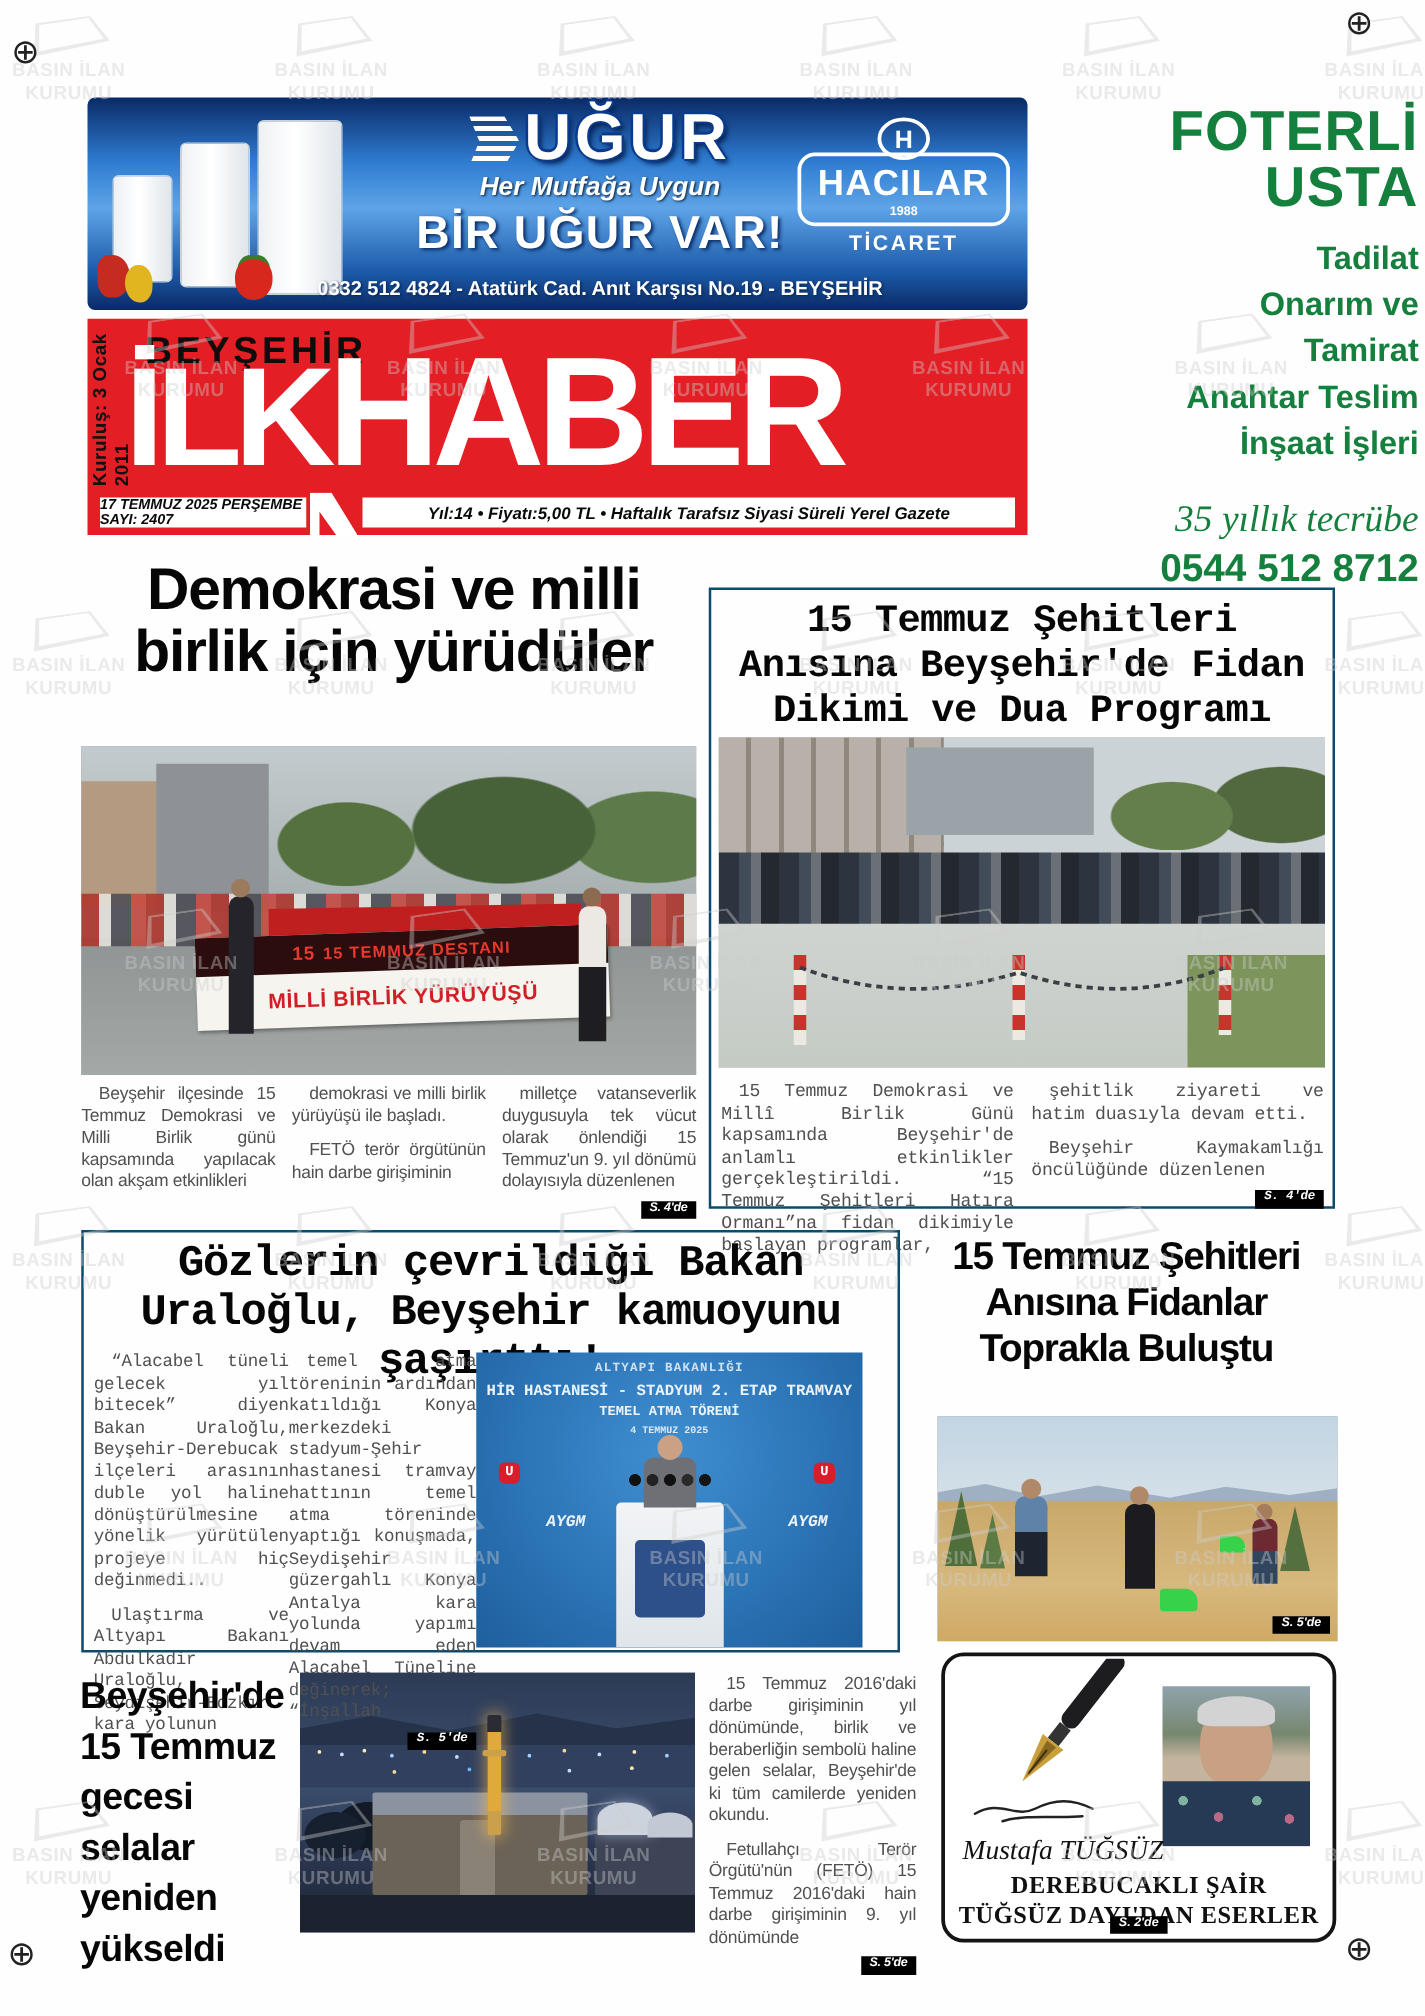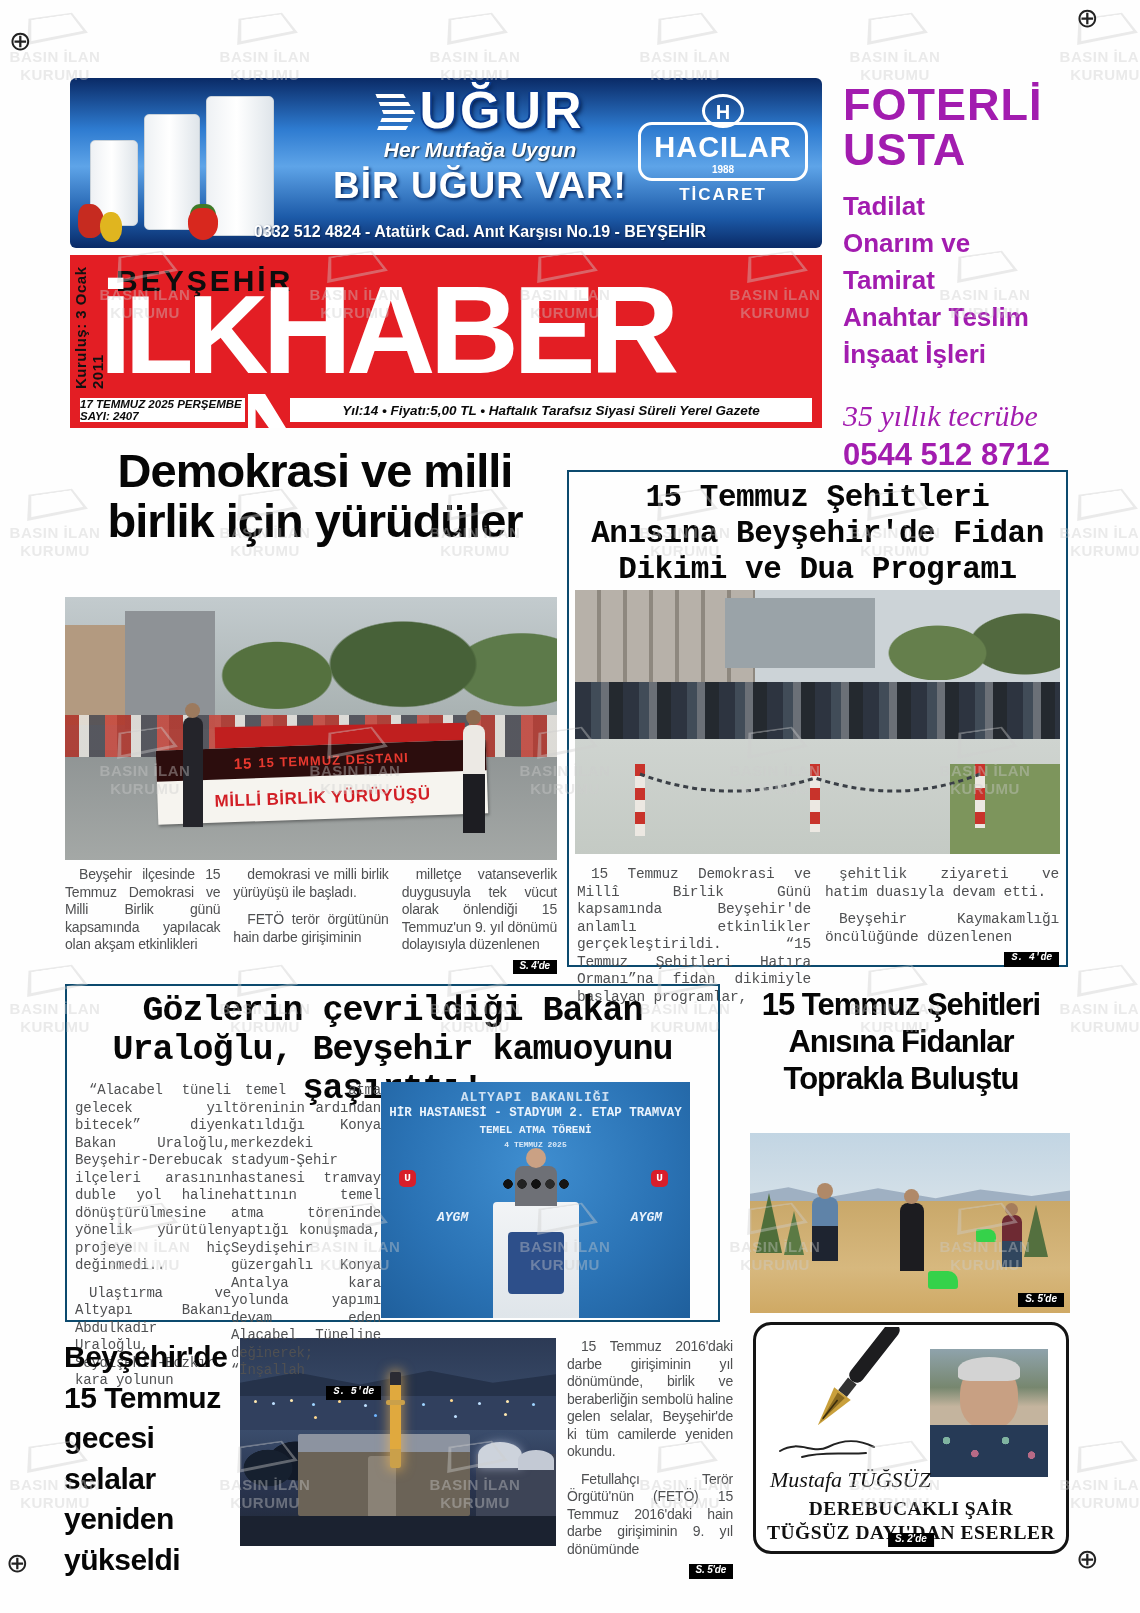--- a/index.html
+++ b/index.html
@@ -45,21 +45,21 @@
      font-size:16px;font-weight:bold;color:#fff;text-shadow:1px 1px 2px #082451;}
   .hacilar{position:absolute;right:14px;top:16px;width:170px;text-align:center;color:#fff;}
   .hacilar-mark{width:42px;height:34px;border:3px solid #fff;border-radius:50%;
      margin:0 auto;font-size:20px;font-weight:900;line-height:30px;}
   .hacilar-box{border:3px solid #fff;border-radius:14px;margin-top:-6px;padding:8px 4px 3px 4px;}
   .hacilar-name{font-size:29px;font-weight:900;letter-spacing:1px;line-height:1;}
   .hacilar-year{font-size:10px;font-weight:bold;margin-top:2px;}
   .hacilar-type{font-size:17px;font-weight:800;letter-spacing:2px;margin-top:4px;}
 
   
-  .sidead{left:843px;top:82px;width:292px;text-align:left;color:#a21caf;}
+  .sidead{left:843px;top:82px;width:292px;text-align:right;color:#15803d;}
   .sidead-title{font-size:45px;font-weight:900;line-height:1.0;letter-spacing:1px;}
   .sidead-services{font-size:26px;font-weight:800;line-height:1.42;margin-top:16px;}
   .sidead-exp{font-family:"Liberation Serif",serif;font-style:italic;font-size:30px;margin-top:26px;}
   .sidead-phone{font-size:31px;font-weight:800;margin-top:4px;}
 
   
   .masthead{left:70px;top:255px;width:752px;height:173px;background:#e31e24;overflow:hidden;}
   .mh-found{position:absolute;left:2px;top:4px;height:130px;color:#111;font-weight:800;font-size:15px;
      writing-mode:vertical-rl;transform:rotate(180deg);letter-spacing:.5px;}
   .mh-city{position:absolute;left:46px;top:9px;color:#0d0d0d;font-size:30px;font-weight:900;letter-spacing:3px;}
@@ -242,21 +242,21 @@
     <div style="position:absolute;left:8px;top:96px;width:639px;height:236px;display:flex;gap:0;" data-name="uraloglu-content">
       <div class="body-txt" style="width:156px;" data-name="uraloglu-col1">
         <p data-name="paragraph">“Alacabel tüneli gelecek yıl bitecek” diyen Bakan Uraloğlu, Beyşehir-Derebucak ilçeleri arasının duble yol haline dönüştürülmesine yönelik yürütülen projeye hiç değinmedi..</p>
         <p data-name="paragraph">Ulaştırma ve Altyapı Bakanı Abdulkadir Uraloğlu, Seydişehir-Bozkır kara yolunun</p>
       </div>
       <div class="body-txt" style="width:150px;" data-name="uraloglu-col2">
         <p style="margin-bottom:2px;" data-name="paragraph">temel atma töreninin ardından katıldığı Konya merkezdeki stadyum-Şehir hastanesi tramvay hattının temel atma töreninde yaptığı konuşmada, Seydişehir güzergahlı Konya Antalya kara yolunda yapımı devam eden Alacabel Tüneline değinerek; “İnşallah</p>
         <div style="text-align:right;"><span class="pref" data-name="page-ref-badge">S. 5'de</span></div>
       </div>
       <div class="photo" style="position:relative;width:309px;height:236px;background:radial-gradient(ellipse at 50% 35%,#3f8ed0 0%,#2a72b4 60%,#1f5f9c 100%);flex:none;" data-name="tramvay-ceremony-photo">
-        <div class="tram-txt" style="top:8px;font-size:13px;letter-spacing:1px;opacity:.85;" data-name="backdrop-ministry">ALTYAPI BAKANLIĞI</div>
+        <div class="tram-txt" style="top:8px;font-size:10px;letter-spacing:1px;opacity:.85;" data-name="backdrop-ministry">ALTYAPI BAKANLIĞI</div>
         <div class="tram-txt" style="top:24px;font-size:12.5px;" data-name="backdrop-title">HİR HASTANESİ - STADYUM 2. ETAP TRAMVAY</div>
         <div class="tram-txt" style="top:42px;font-size:11px;" data-name="backdrop-subtitle">TEMEL ATMA TÖRENİ</div>
         <div class="tram-txt" style="top:58px;font-size:8px;opacity:.9;" data-name="backdrop-date">4 TEMMUZ 2025</div>
         <div class="ph-el" style="left:18px;top:88px;width:17px;height:17px;background:#d81e2a;border-radius:5px;color:#fff;font-size:11px;font-weight:900;text-align:center;line-height:17px;" data-name="u-metro-badge">U</div>
         <div class="ph-el" style="right:22px;top:88px;width:17px;height:17px;background:#d81e2a;border-radius:5px;color:#fff;font-size:11px;font-weight:900;text-align:center;line-height:17px;" data-name="u-metro-badge">U</div>
         <div class="ph-el" style="left:56px;top:128px;color:#eaf3fc;font-weight:900;font-size:13px;font-style:italic;" data-name="aygm-logo">AYGM</div>
         <div class="ph-el" style="right:28px;top:128px;color:#eaf3fc;font-weight:900;font-size:13px;font-style:italic;" data-name="aygm-logo">AYGM</div>
         <div class="ph-el" style="left:50%;top:120px;transform:translateX(-50%);width:86px;height:116px;background:linear-gradient(180deg,#f2f4f6,#dfe5ea);border-radius:4px 4px 0 0;" data-name="podium"></div>
         <div class="ph-el" style="left:50%;top:150px;transform:translateX(-50%);width:56px;height:62px;background:#2d4f8a;border-radius:4px;" data-name="podium-screen"></div>
         <div class="ph-el" style="left:50%;top:84px;transform:translateX(-50%);width:42px;height:40px;background:#6e7076;border-radius:8px 8px 0 0;" data-name="speaker-figure"></div>

